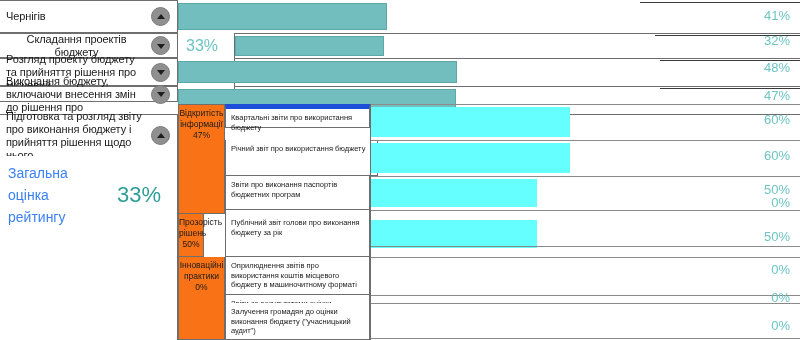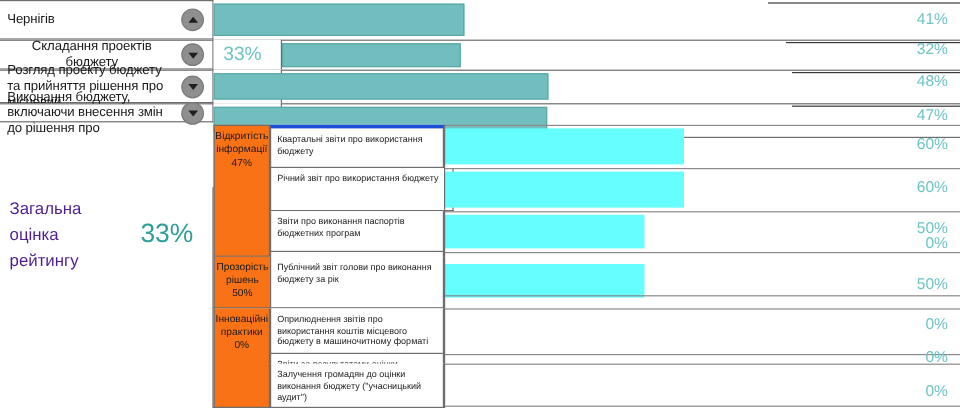--- a/index.html
+++ b/index.html
@@ -125,21 +125,21 @@
     background: #ffffff;
     font-size: 7.5px;
     color: #1a1a1a;
     line-height: 9.5px;
     padding: 4px 4px 0 5px;
   }
 
   
   .overall-label {
     position: absolute;
-    color: #4c1d95;
+    color: #3b82f6;
     font-size: 14px;
     line-height: 22px;
     left: 8px;
     width: 100px;
   }
   .overall-value {
     position: absolute;
     color: #2e9e98;
     font-size: 22px;
   }
@@ -186,47 +186,51 @@
   <div class="abs lvl1-row" style="left:0; top:86px; width:178px; height:16px;">
     <span class="lvl1-label">Виконання бюджету, включаючи внесення змін до рішення про</span>
     <span class="toggle-btn down"></span>
   </div>
   <div class="abs lvl1-value" style="left:178px; top:86px; width:57px; height:28px;">47%</div>
   <div class="abs bar teal" style="left:178px; top:89px; width:278px; height:22px;"></div>
   <div class="abs grid-line dark" style="left:660px; top:88px; width:140px;"></div>
   <div class="pct" style="top:88px;">47%</div>
   <div class="abs hline" style="left:178px; top:114px; width:622px;"></div>
 
+  <div class="abs lvl1-row" style="left:0; top:114px; width:178px; height:42px; border-bottom:none;">
+    <span class="lvl1-label">Підготовка та розгляд звіту про виконання бюджету і прийняття рішення щодо нього</span>
+    <span class="toggle-btn up"></span>
+  </div>
 
   <div class="abs" style="left:0; top:156px; width:178px; height:184px; background:#ffffff; border-right:1px solid #6e6e6e;"></div>
 
   <div class="overall-label" style="top:162px;">
     <span>Загальна</span><br>
     <span>оцінка</span><br>
     <span>рейтингу</span>
   </div>
   <div class="overall-value" style="left:117px; top:182px;">33%</div>
 
   <div class="abs group-cell" style="left:178px; top:104px; width:47px; height:110px; border-top:1px solid #6e6e6e;">
     <span class="pctline">Відкритість</span>
     <span class="pctline">інформації</span>
     <span class="pctline">47%</span>
   </div>
-  <div class="abs group-cell" style="left:178px; top:214px; width:48px; height:43px;">
+  <div class="abs group-cell" style="left:178px; top:214px; width:26px; height:43px;">
     <span class="pctline">Прозорість</span>
     <span class="pctline">рішень</span>
     <span class="pctline">50%</span>
   </div>
   <div class="abs group-cell" style="left:178px; top:257px; width:47px; height:83px;">
     <span class="pctline">Інноваційні</span>
     <span class="pctline">практики</span>
     <span class="pctline">0%</span>
   </div>
 
-  <div class="abs sub-cell" style="left:225px; top:104px; width:145px; height:36px; border-top:3px solid #1d4ed8;">Квартальні звіти про використання бюджету</div>
+  <div class="abs sub-cell" style="left:225px; top:104px; width:145px; height:24px; border-top:5px solid #1d4ed8;">Квартальні звіти про використання бюджету</div>
   <div class="abs bar cyan" style="left:370px; top:107px; width:200px; height:30px;"></div>
   <div class="abs grid-line" style="left:370px; top:104px; width:430px;"></div>
   <div class="pct" style="top:112px;">60%</div>
 
   <div class="abs sub-cell" style="left:225px; top:140px; width:153px; height:36px;">Річний звіт про використання бюджету</div>
   <div class="abs bar cyan" style="left:370px; top:143px; width:200px; height:30px;"></div>
   <div class="abs grid-line" style="left:370px; top:140px; width:430px;"></div>
   <div class="pct" style="top:148px;">60%</div>
 
   <div class="abs sub-cell" style="left:225px; top:176px; width:145px; height:34px;">Звіти про виконання паспортів бюджетних програм</div>

